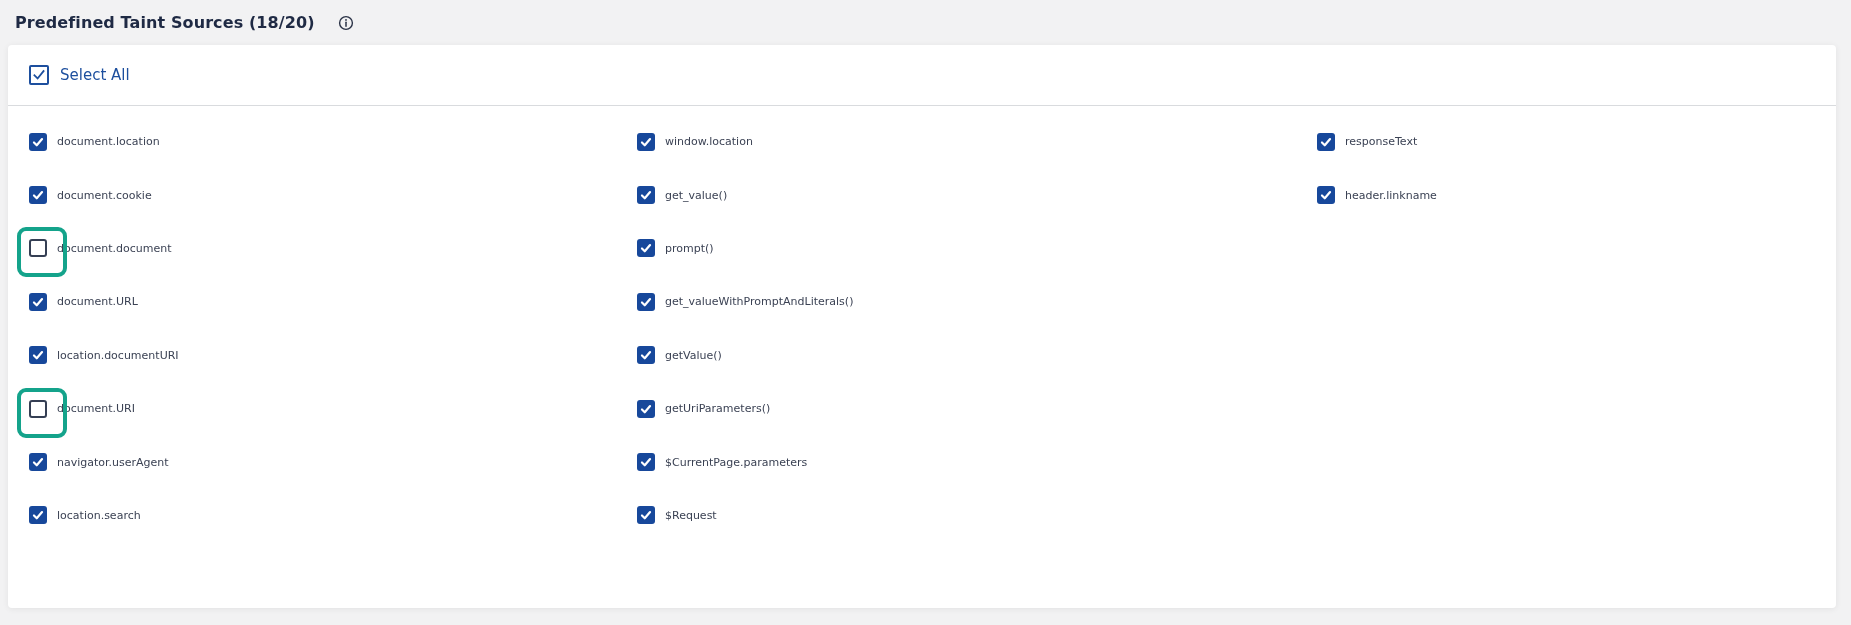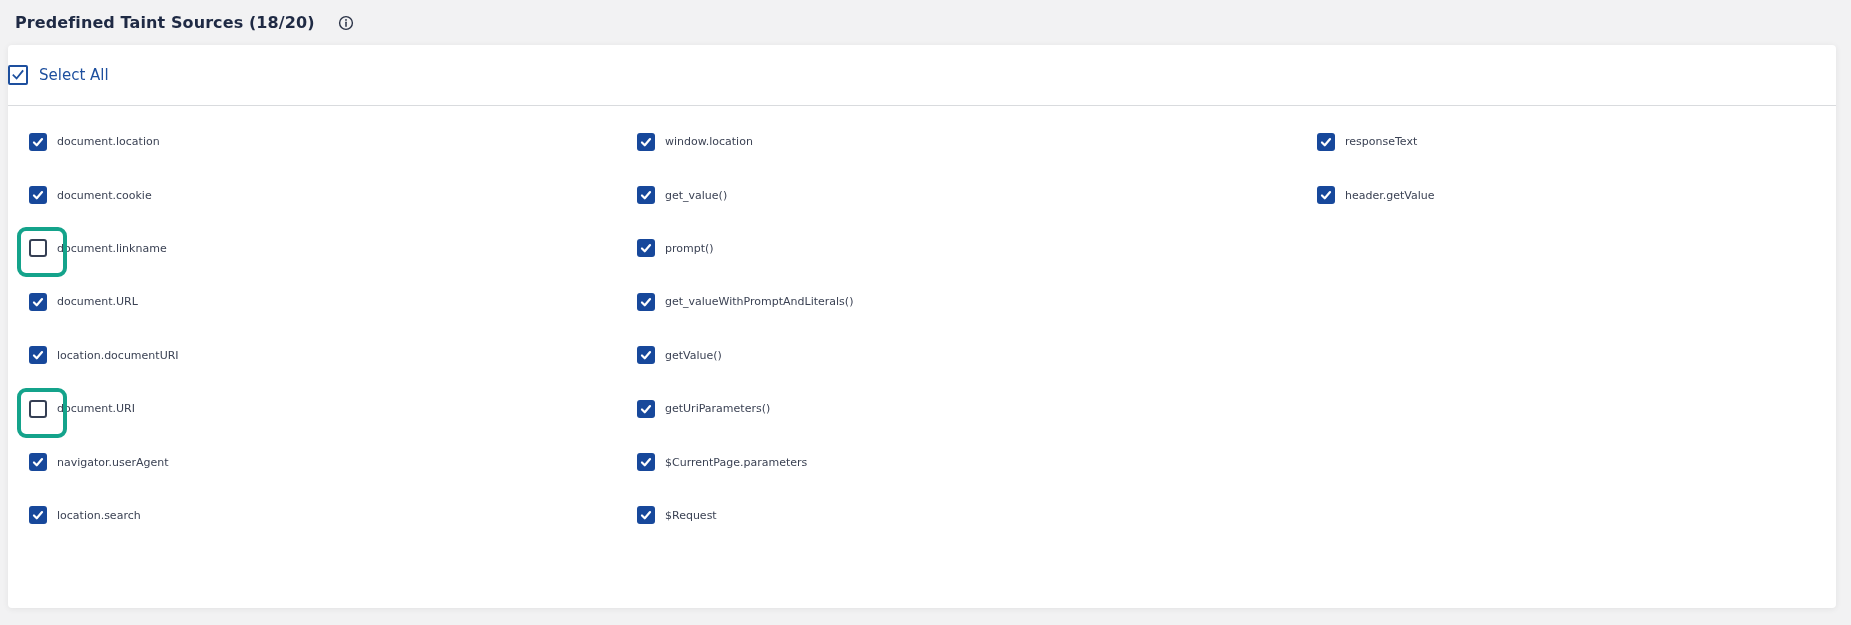--- a/index.html
+++ b/index.html
@@ -10,21 +10,21 @@
   *{margin:0;padding:0;box-sizing:border-box}
   html,body{width:1851px;height:625px;overflow:hidden;
     font-family:"DejaVu Sans","Liberation Sans",sans-serif;
     background:var(--page);}
   .page-header{display:flex;align-items:center;gap:23px;padding:9px 0 0 15px;height:36px}
   .page-title{font-size:16px;font-weight:bold;color:var(--title);letter-spacing:.1px}
   .info-icon{display:inline-flex;margin-top:1px}
   .panel{position:absolute;left:8px;top:45px;width:1828px;height:563px;
     background:var(--panel);border-radius:4px;
     box-shadow:0 1px 6px rgba(0,0,0,.07);}
-  .select-all-row{display:flex;align-items:center;height:61px;
+  .select-all-row{display:flex;align-items:center;height:61px;padding-left:21px;
     border-bottom:1px solid var(--divider);}
   .select-all-box{width:20px;height:20px;border:2px solid var(--sel-blue);
     border-radius:2px;background:#fff;display:flex;align-items:center;justify-content:center;
     cursor:pointer;flex:0 0 20px}
   .select-all-label{margin-left:11px;font-size:15px;color:var(--sel-blue);cursor:pointer}
   .columns{display:flex;padding:9px 0 0 21px}
   .col{display:flex;flex-direction:column}
   .col-1{width:608px}
   .col-2{width:680px}
   .col-3{flex:1}
@@ -83,21 +83,21 @@
       </span>
     </span>
     <span class="item-label">document.cookie</span>
   </div>
         <div class="item unchecked">
     <span class="cb-wrap highlighted">
       <span class="cb">
         
       </span>
     </span>
-    <span class="item-label">document.linkname</span>
+    <span class="item-label">document.document</span>
   </div>
         <div class="item checked">
     <span class="cb-wrap">
       <span class="cb">
         <svg width="14" height="14" viewBox="0 0 18 18">
           <polyline points="3.8,9.6 7.4,13.2 14.2,5.2" fill="none" stroke="#FFFFFF" stroke-width="2.8" stroke-linecap="round" stroke-linejoin="round"></polyline>
         </svg>
       </span>
     </span>
     <span class="item-label">document.URL</span>
@@ -235,17 +235,17 @@
     <span class="item-label">responseText</span>
   </div>
         <div class="item checked">
     <span class="cb-wrap">
       <span class="cb">
         <svg width="14" height="14" viewBox="0 0 18 18">
           <polyline points="3.8,9.6 7.4,13.2 14.2,5.2" fill="none" stroke="#FFFFFF" stroke-width="2.8" stroke-linecap="round" stroke-linejoin="round"></polyline>
         </svg>
       </span>
     </span>
-    <span class="item-label">header.getValue</span>
+    <span class="item-label">header.linkname</span>
   </div>
       </div>
   </div>
 </div>
 
 </body></html>

